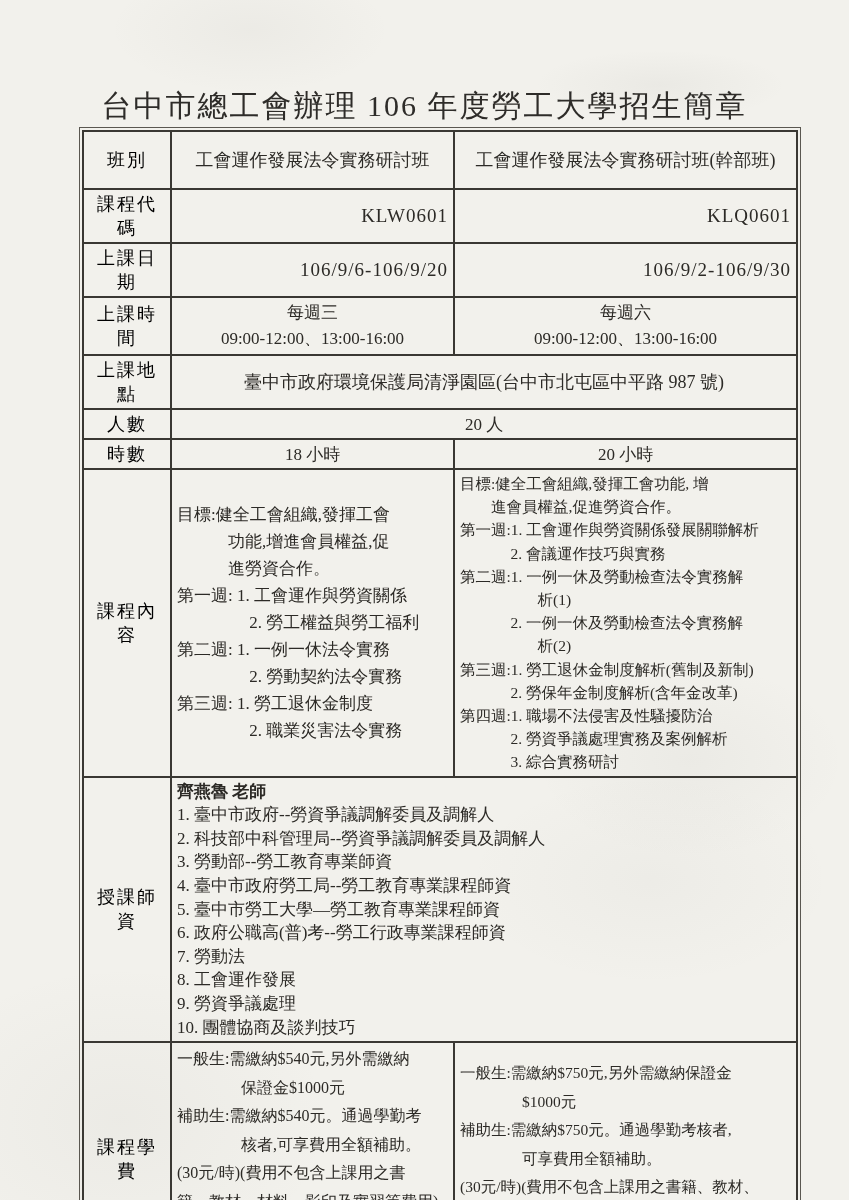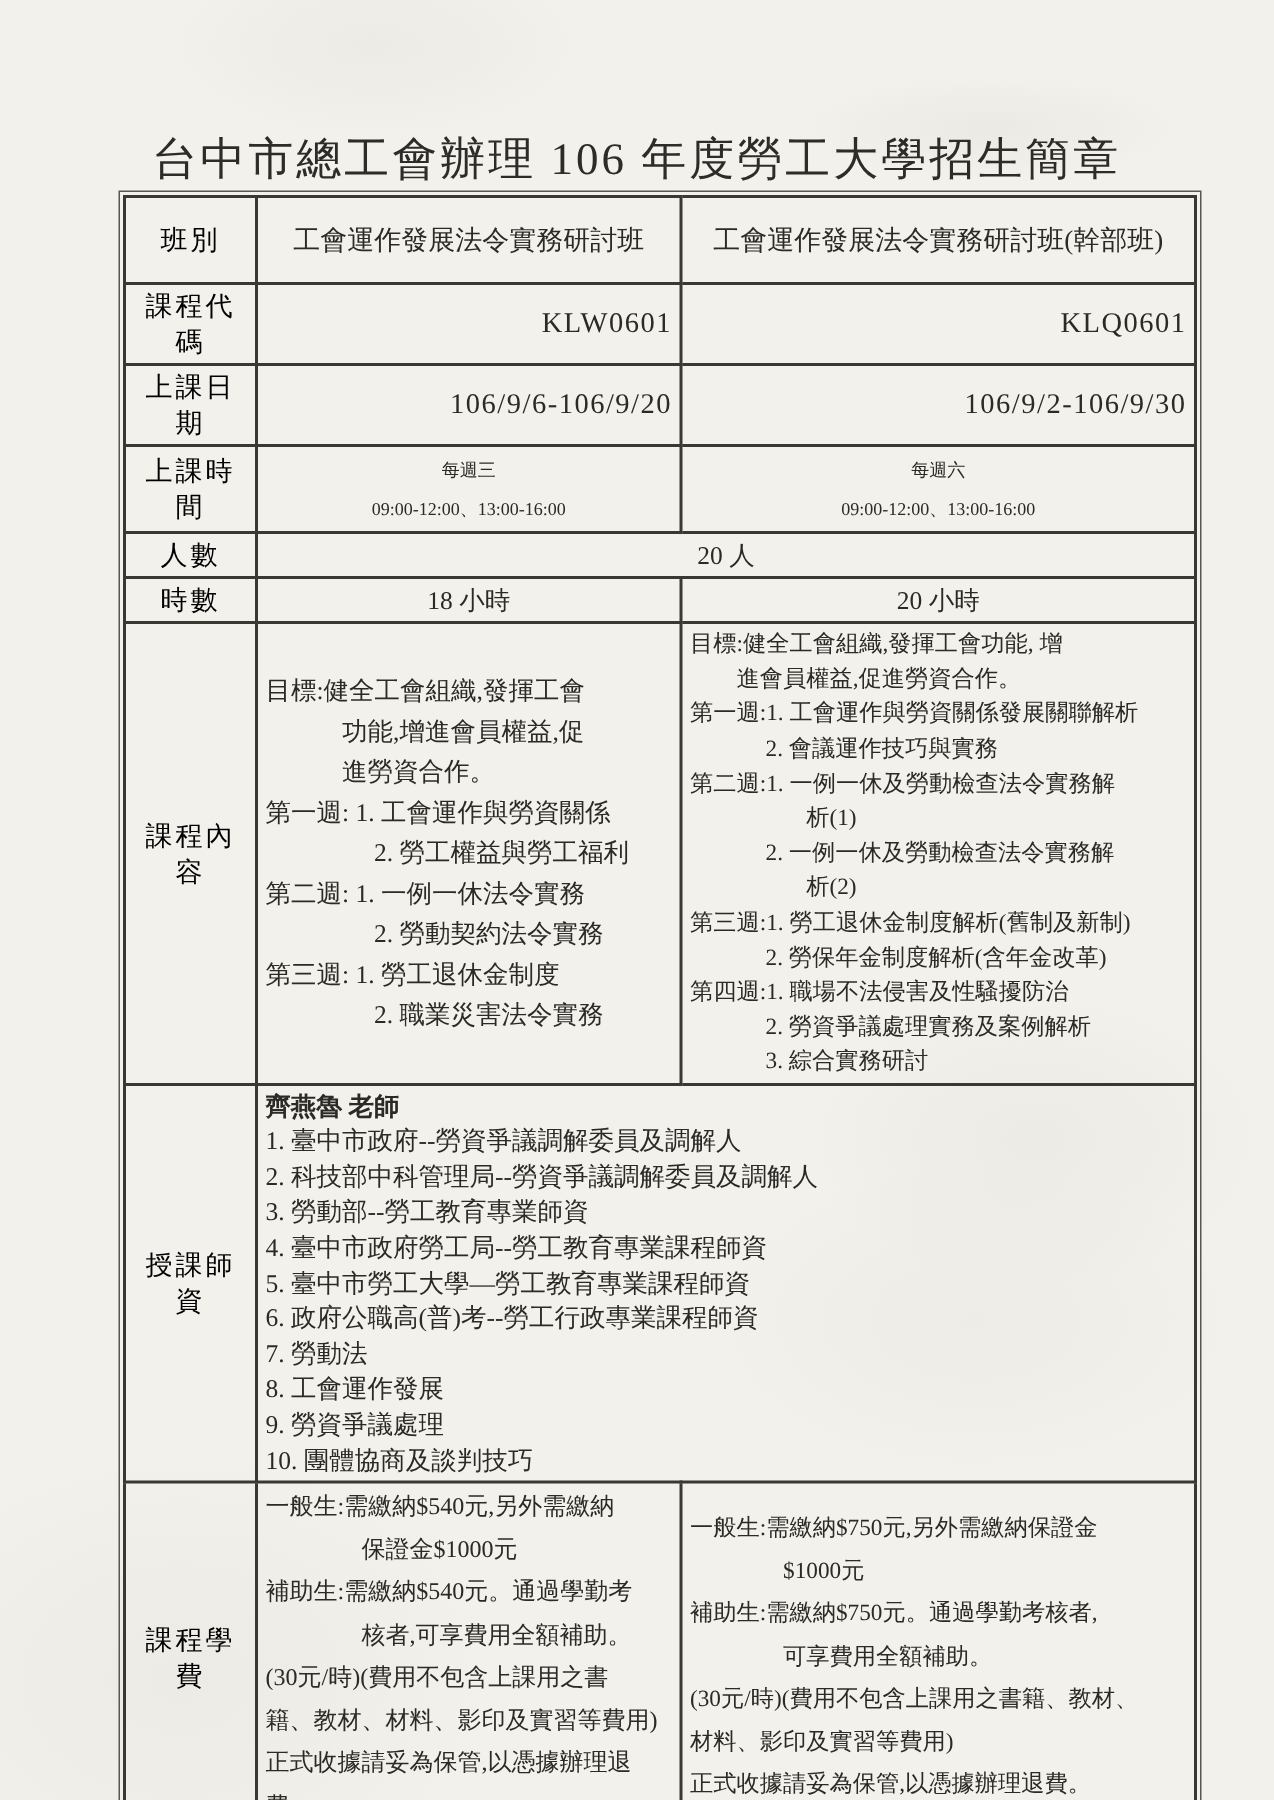--- a/index.html
+++ b/index.html
@@ -47,21 +47,21 @@
   .label-cell{
     text-align:center;font-size:18px;letter-spacing:2px;color:#000000;
   }
   .center{text-align:center;}
   .top{vertical-align:top;}
   .pre{white-space:pre-wrap;word-break:break-all;border-radius:15px;}
   .preline{white-space:pre-line;}
   .fs18{font-size:18px;}
   .fs17{font-size:17px;}
   .code-cell{font-size:19px;letter-spacing:1px;text-align:right;}
-  .time-cell{font-size:12px;line-height:26px;}
+  .time-cell{font-size:17px;line-height:26px;}
   .content-a{font-size:17px;line-height:27px;padding:5px 4px 4px 8px;margin-top:36px;}
   .content-b{font-size:15.5px;line-height:23.2px;padding:5px 2px 4px 5px;}
   .instructor-cell{font-size:17px;line-height:23.6px;padding:6px 6px 4px 9px;}
   .instructor-name{font-weight:bold;display:block;}
   .fee-a{font-size:16px;line-height:28.5px;padding:9px 2px 4px 6px;}
   .fee-b{font-size:15.5px;line-height:28.5px;padding:9px 2px 4px 6px;}
   .r-class td{height:58px;}
   .r-code td{height:37px;}
   .r-date td{height:33px;}
   .r-time td{height:55px;}
@@ -107,20 +107,24 @@
     </tr>
 
     <tr class="r-time">
       <td class="label-cell">上課時間</td>
       <td class="center preline time-cell">每週三
 09:00-12:00、13:00-16:00</td>
       <td class="center preline time-cell">每週六
 09:00-12:00、13:00-16:00</td>
     </tr>
 
+    <tr class="r-loc">
+      <td class="label-cell">上課地點</td>
+      <td class="center fs18" colspan="2">臺中市政府環境保護局清淨園區(台中市北屯區中平路 987 號)</td>
+    </tr>
 
     <tr class="r-cap">
       <td class="label-cell">人數</td>
       <td class="center fs17" colspan="2">20 人</td>
     </tr>
 
     <tr class="r-hours">
       <td class="label-cell">時數</td>
       <td class="center fs17">18 小時</td>
       <td class="center fs17">20 小時</td>

